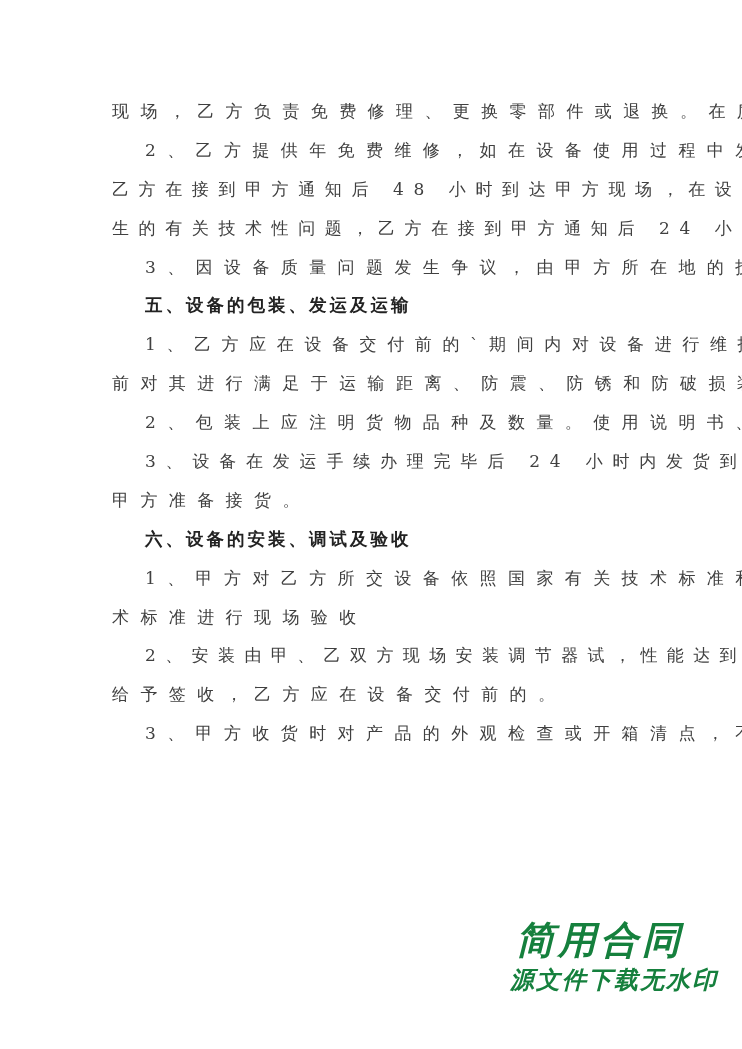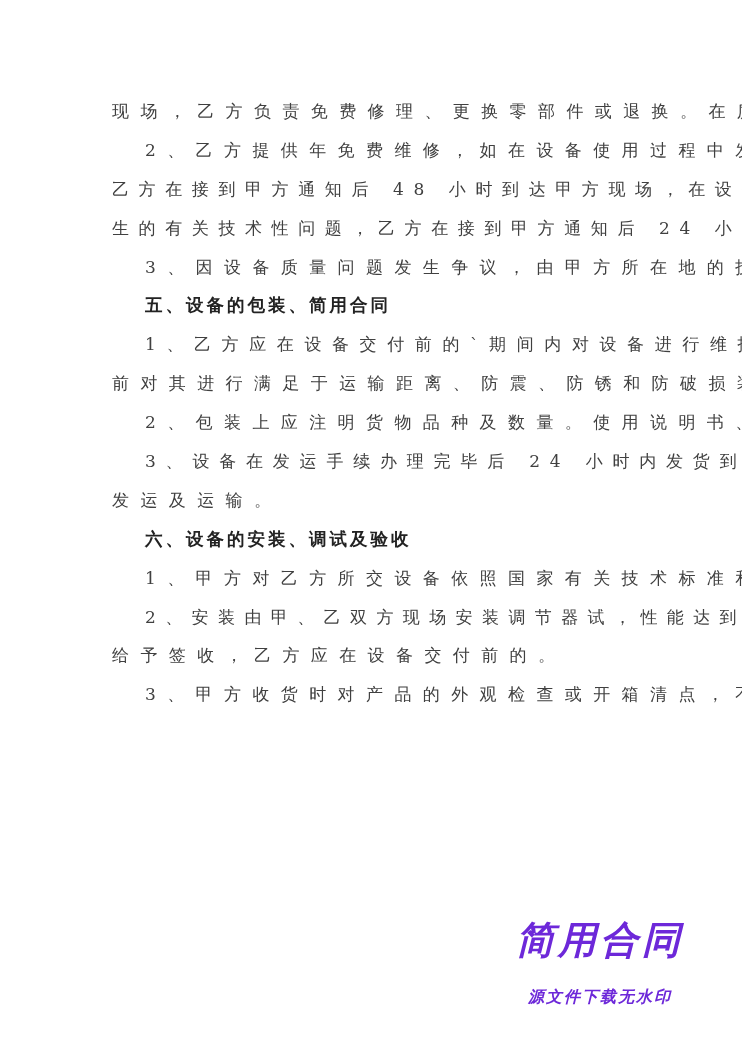--- a/index.html
+++ b/index.html
@@ -29,47 +29,48 @@
     font-weight: bold;
     color: #222222;
     letter-spacing: 3px;
     font-size: 17.5px;
   }
   .watermark {
     position: absolute;
     left: 510px;
     width: 180px;
     text-align: center;
-    color: #6d28d9;
+    color: #15803d;
     font-family: "DejaVu Sans", "Liberation Sans", sans-serif;
     font-weight: bold;
     font-style: italic;
     white-space: nowrap;
   }
   .wm1 { top: 915px; font-size: 38px; letter-spacing: 4px; }
-  .wm2 { top: 964px; font-size: 16px; letter-spacing: 2px; margin-top: 23px; }
+  .wm2 { top: 964px; font-size: 24px; letter-spacing: 2px; }
 </style>
 </head>
 <body>
 
 <div class="page">
   <div class="line">现场，乙方负责免费修理、更换零部件或退换。在质保期内，乙方应</div>
   <div class="line indent">2、乙方提供年免费维修，如在设备使用过程中发生质量问题，</div>
   <div class="line" style="letter-spacing:9.6px">乙方在接到甲方通知后 48 小时到达甲方现场，在设备使用过程中发</div>
   <div class="line" style="letter-spacing:9.6px">生的有关技术性问题，乙方在接到甲方通知后 24 小时内给予答复。</div>
   <div class="line indent">3、因设备质量问题发生争议，由甲方所在地的技术单位进行质</div>
 
-  <div class="line indent heading">五、设备的包装、简用合同</div>
+  <div class="line indent heading">五、设备的包装、发运及运输</div>
   <div class="line indent" style="letter-spacing:10.6px">1、乙方应在设备交付前的`期间内对设备进行维护和保养，发运</div>
   <div class="line">前对其进行满足于运输距离、防震、防锈和防破损装卸要求的包装，</div>
   <div class="line indent">2、包装上应注明货物品种及数量。使用说明书、质量检验证明</div>
   <div class="line indent" style="letter-spacing:9.8px">3、设备在发运手续办理完毕后 24 小时内发货到甲方，乙方通知</div>
-  <div class="line">发运及运输。</div>
+  <div class="line">甲方准备接货。</div>
 
   <div class="line indent heading">六、设备的安装、调试及验收</div>
   <div class="line indent">1、甲方对乙方所交设备依照国家有关技术标准和双方确认的技</div>
+  <div class="line">术标准进行现场验收</div>
   <div class="line indent" style="letter-spacing:9.4px">2、安装由甲、乙双方现场安装调节器试，性能达到技术要求的，</div>
   <div class="line">给予签收，乙方应在设备交付前的。</div>
   <div class="line indent">3、甲方收货时对产品的外观检查或开箱清点，不能免除供方对</div>
 </div>
 
 <div class="watermark wm1">简用合同</div>
 <div class="watermark wm2">源文件下载无水印</div>
 
 </body></html>

